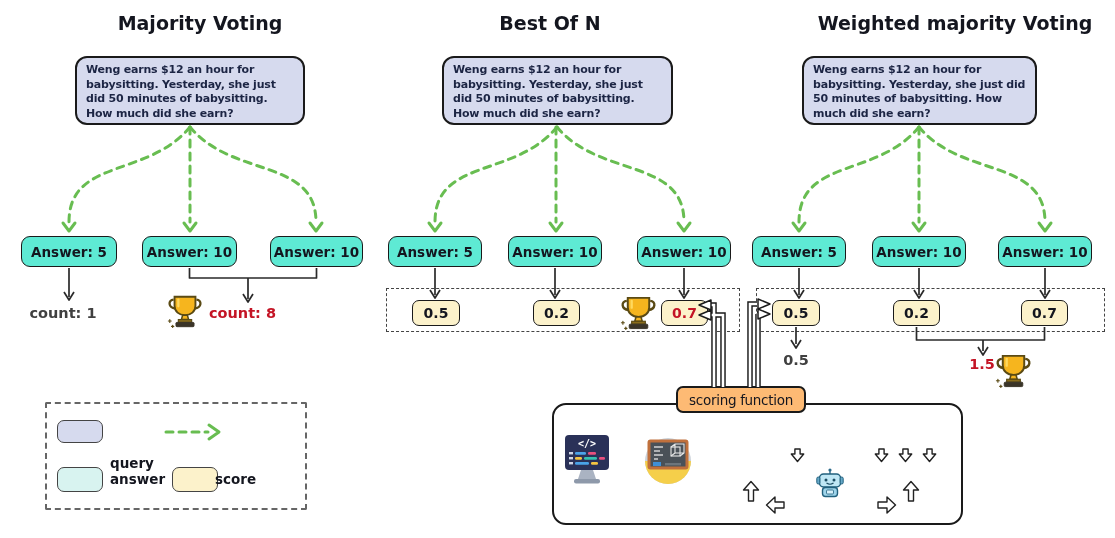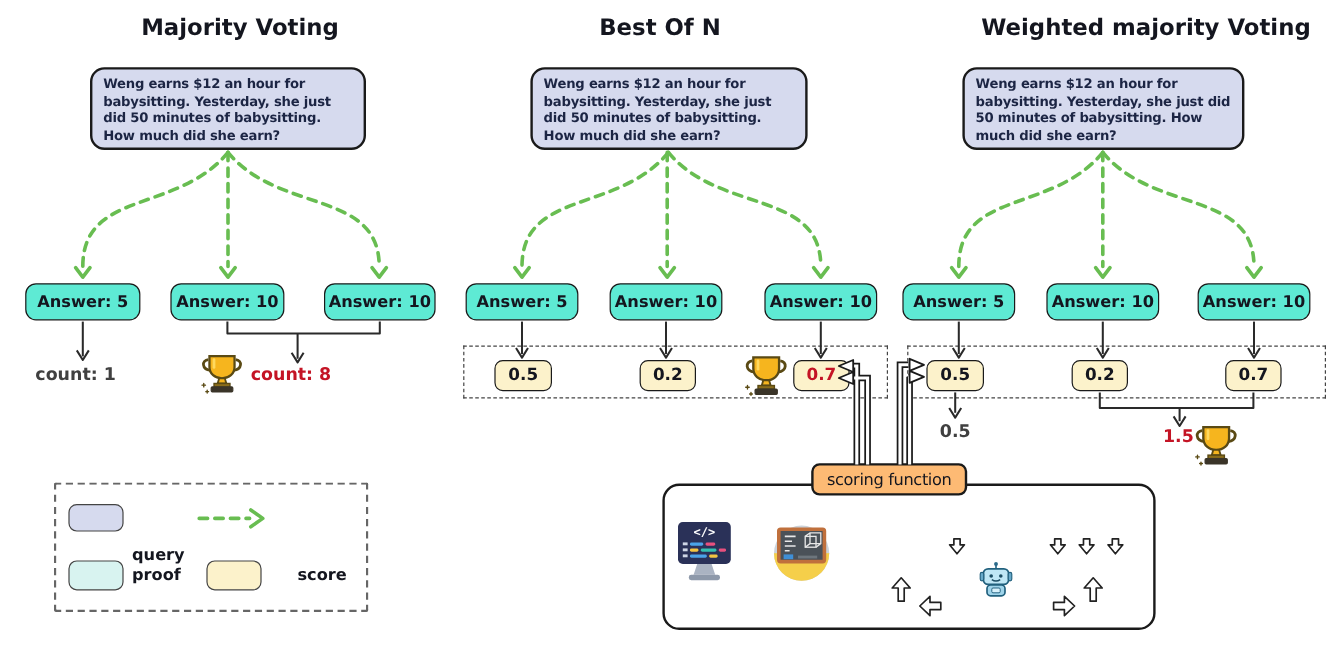--- a/index.html
+++ b/index.html
@@ -163,23 +163,23 @@
       <path d="M10.5 15 Q14 17.5 17.5 15" stroke="#1c4d63" stroke-width="1.2" fill="none"></path>
       <rect x="6.5" y="19.5" width="15" height="9" rx="3" fill="#9fd4ea" stroke="#22617e" stroke-width="1.4"></rect>
       <rect x="10.5" y="22" width="7" height="4" rx="1" fill="#d7f1fb" stroke="#22617e" stroke-width="0.8"></rect>
     </svg>
   </div>
 
   <div class="abs legendbox" style="left:45px;top:402px;width:262px;height:108px;"></div>
   <div class="abs legend-swatch" style="left:57px;top:420px;width:46px;height:23px;background:#d6daee;"></div>
   <div class="abs legendlbl" style="left:110px;top:424px;width:60px;margin-top:32px;">query</div>
   <div class="abs legend-swatch" style="left:57px;top:467px;width:46px;height:25px;background:#d8f3f0;"></div>
-  <div class="abs legendlbl" style="left:110px;top:472px;width:70px;">proof</div>
+  <div class="abs legendlbl" style="left:110px;top:472px;width:70px;">answer</div>
   <div class="abs legend-swatch" style="left:172px;top:467px;width:46px;height:25px;background:#fcf2cb;"></div>
-  <div class="abs legendlbl" style="left:229px;top:472px;width:60px;text-align:right;">score</div>
+  <div class="abs legendlbl" style="left:215px;top:472px;width:60px;">score</div>
 
   <svg class="overlay" width="1115" height="538" viewBox="0 0 1115 538">
     <defs>
       <symbol id="trophy" viewBox="0 0 40 40">
         <path d="M8 8 C2 8.5 2 16.5 10 17.5" fill="none" stroke="#5a4a14" stroke-width="2.4"></path>
         <path d="M32 8 C38 8.5 38 16.5 30 17.5" fill="none" stroke="#5a4a14" stroke-width="2.4"></path>
         <path d="M9 5 H31 V14.5 C31 20.5 26.2 24.5 20 24.5 C13.8 24.5 9 20.5 9 14.5 Z" fill="#f6b51e" stroke="#5a4a14" stroke-width="2"></path>
         <path d="M13 8 V15" stroke="#ffd95e" stroke-width="2.4" stroke-linecap="round"></path>
         <path d="M17.5 24.5 H22.5 L23.8 29 H16.2 Z" fill="#f6b51e" stroke="#5a4a14" stroke-width="1.6"></path>
         <rect x="13" y="29" width="14" height="3" fill="#8a6d1b" stroke="#5a4a14" stroke-width="1.2"></rect>

